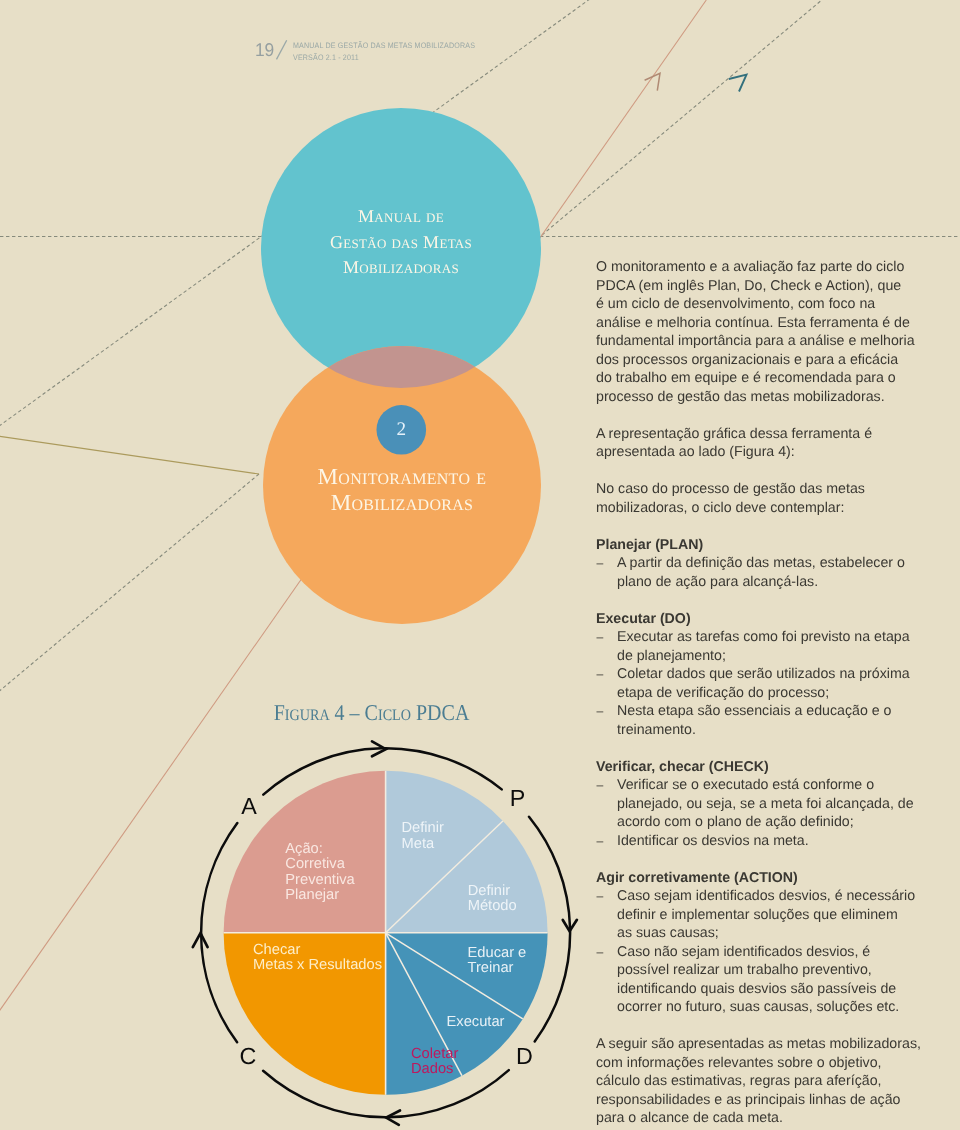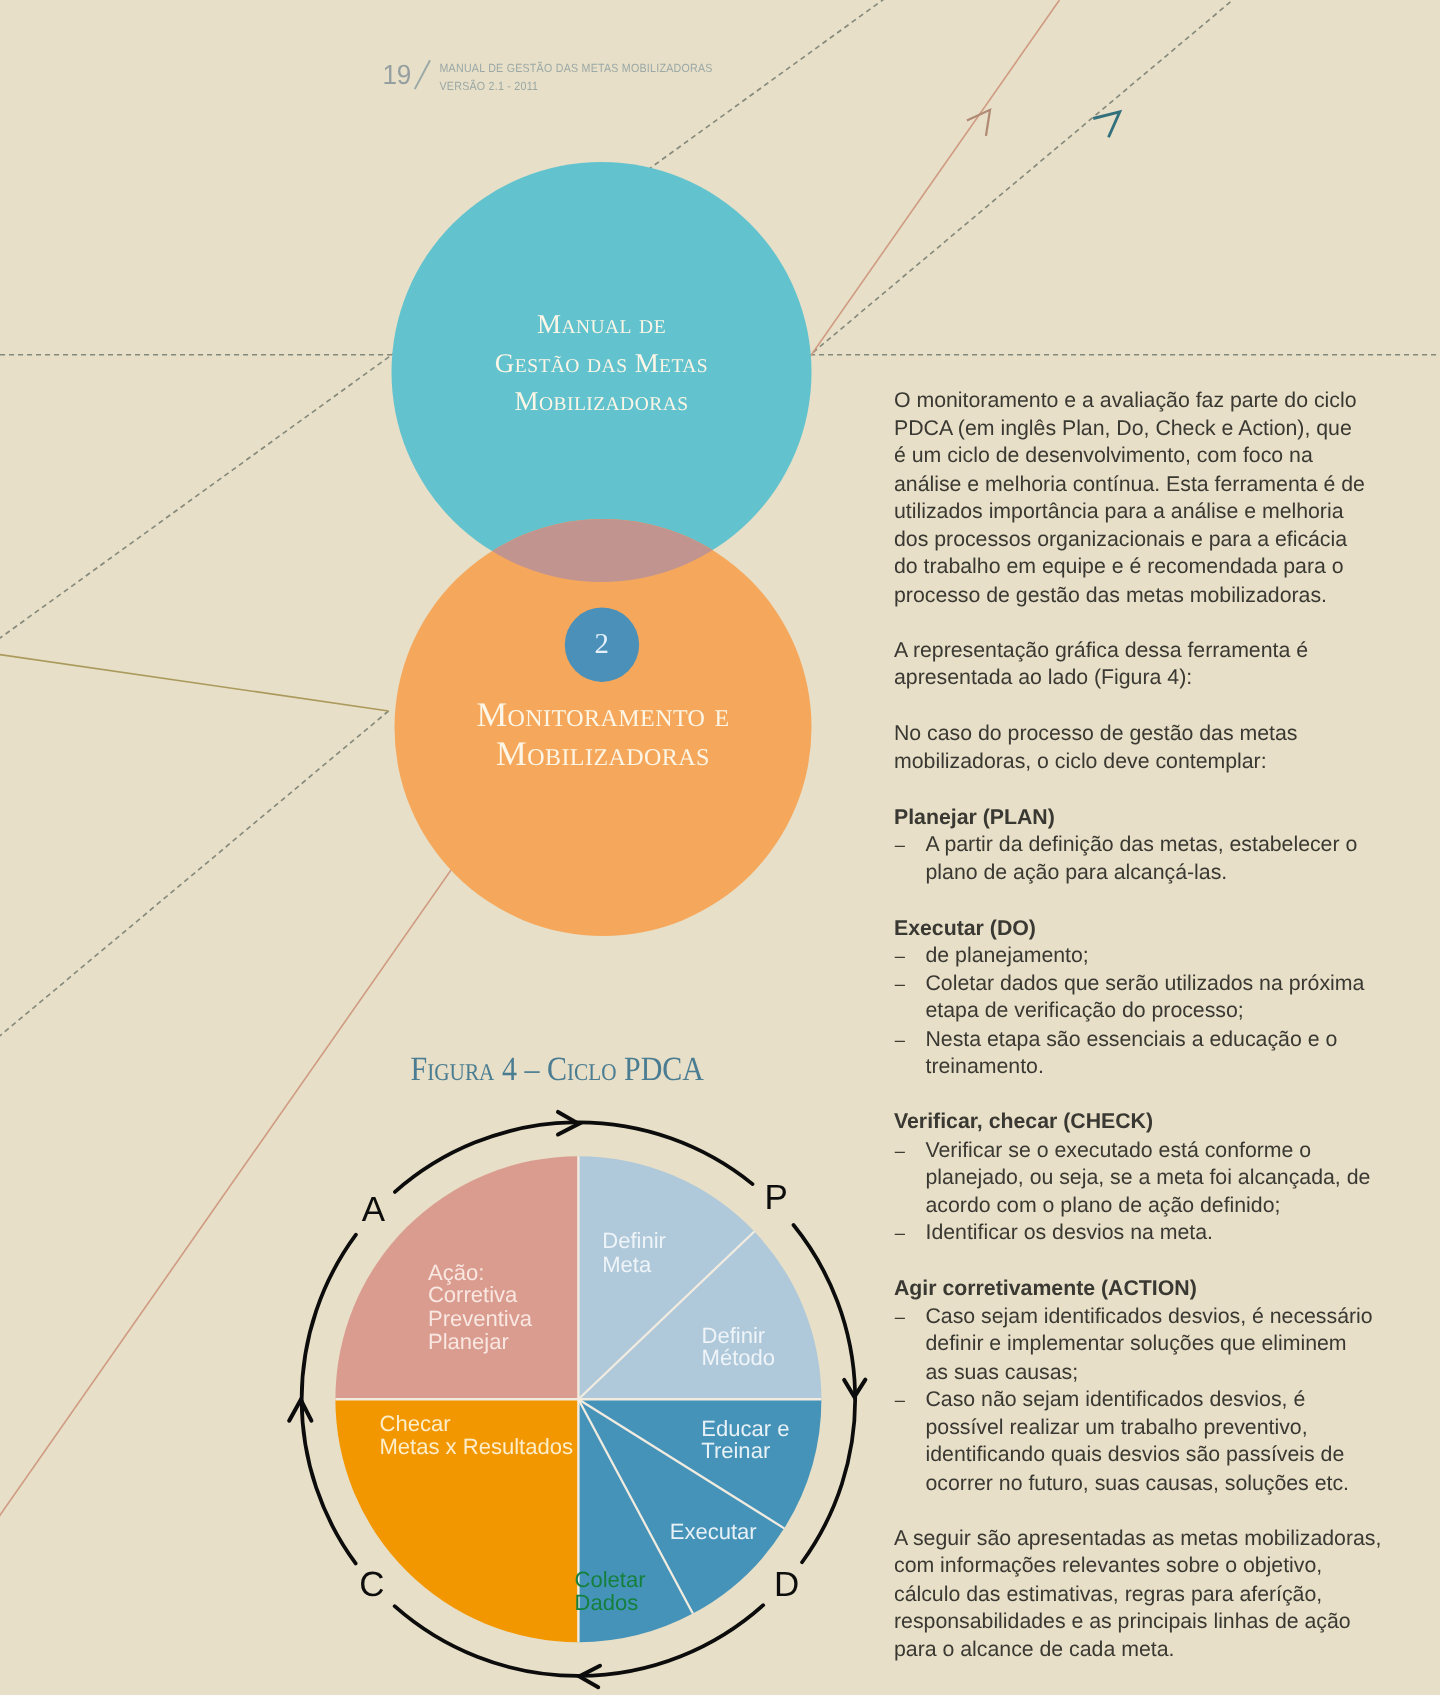--- a/index.html
+++ b/index.html
@@ -160,21 +160,21 @@
 
   <div class="pielbl" style="left:467.5px;top:945.9px;color:#e8f1f6;">
     <div>Educar e</div>
     <div>Treinar</div>
   </div>
 
   <div class="pielbl" style="left:446.5px;top:1014.9px;color:#e8f1f6;">
     <div>Executar</div>
   </div>
 
-  <div class="pielbl" style="left:383px;top:1046.9px;color:#15803d;">
+  <div class="pielbl" style="left:411px;top:1046.9px;color:#be185d;">
     <div>Coletar</div>
     <div>Dados</div>
   </div>
 
   <div class="outerlbl" style="left:234px;top:794.5px;">A</div>
   <div class="outerlbl" style="left:502.5px;top:787px;">P</div>
   <div class="outerlbl" style="left:233px;top:1045px;">C</div>
   <div class="outerlbl" style="left:509.5px;top:1045px;">D</div>
 
   <div id="header">
@@ -187,21 +187,21 @@
       <div>VERSÃO 2.1 - 2011</div>
     </div>
   </div>
 
   <div id="col">
       <div class="para">
         <div class="ln">O monitoramento e a avaliação faz parte do ciclo</div>
         <div class="ln">PDCA (em inglês Plan, Do, Check e Action), que</div>
         <div class="ln">é um ciclo de desenvolvimento, com foco na</div>
         <div class="ln">análise e melhoria contínua. Esta ferramenta é de</div>
-        <div class="ln">utilizados importância para a análise e melhoria</div>
+        <div class="ln">fundamental importância para a análise e melhoria</div>
         <div class="ln">dos processos organizacionais e para a eficácia</div>
         <div class="ln">do trabalho em equipe e é recomendada para o</div>
         <div class="ln">processo de gestão das metas mobilizadoras.</div>
       </div>
       <div class="spacer"></div>
       <div class="para">
         <div class="ln">A representação gráfica dessa ferramenta é</div>
         <div class="ln">apresentada ao lado (Figura 4):</div>
       </div>
       <div class="spacer"></div>
@@ -216,20 +216,21 @@
         <div class="btext">
           <div class="ln">A partir da definição das metas, estabelecer o</div>
           <div class="ln">plano de ação para alcançá-las.</div>
         </div>
       </div>
       <div class="spacer"></div>
       <div class="hd">Executar (DO)</div>
       <div class="bullet">
         <span class="dash">–</span>
         <div class="btext">
+          <div class="ln">Executar as tarefas como foi previsto na etapa</div>
           <div class="ln">de planejamento;</div>
         </div>
       </div>
       <div class="bullet">
         <span class="dash">–</span>
         <div class="btext">
           <div class="ln">Coletar dados que serão utilizados na próxima</div>
           <div class="ln">etapa de verificação do processo;</div>
         </div>
       </div>

